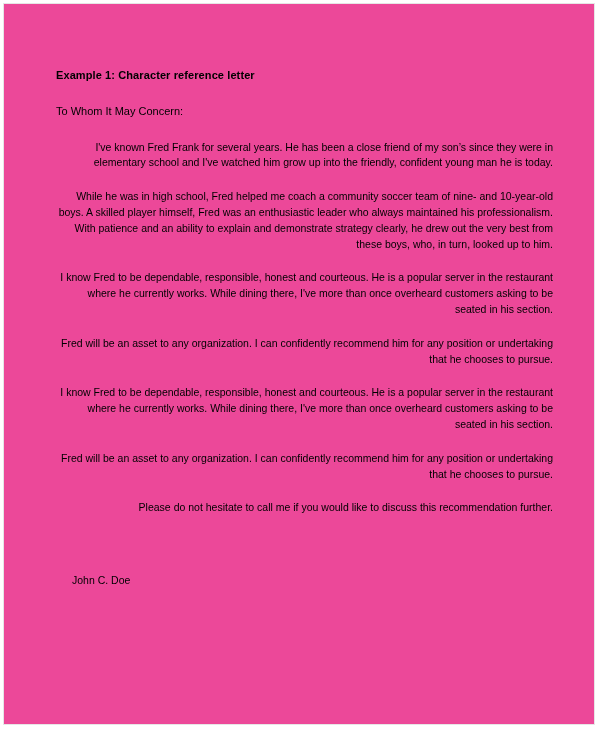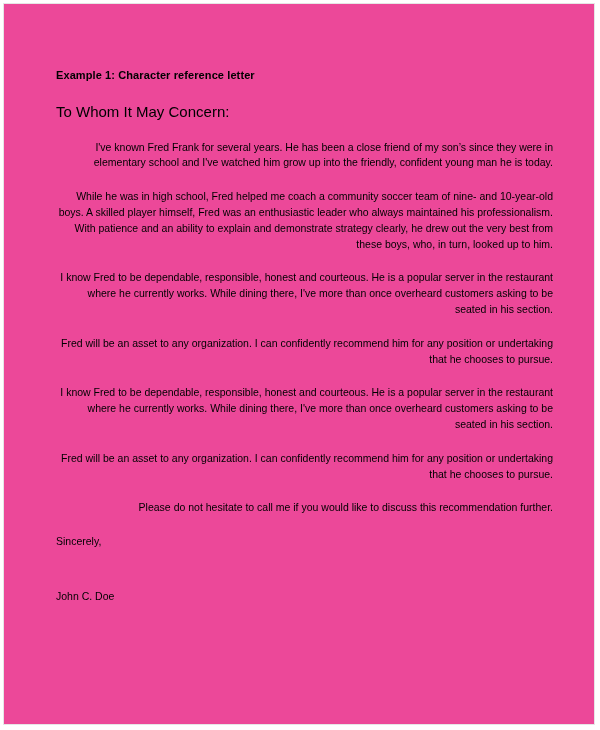--- a/index.html
+++ b/index.html
@@ -40,41 +40,42 @@
   }
   .address-block {
     font-size: 10.5px;
     line-height: 15.6px;
     margin: 0 0 18px 0;
   }
   .address-line {
     white-space: pre;
   }
   .salutation {
-    font-size: 15px;
+    font-size: 11px;
     line-height: 15.6px;
     margin: 0 0 20px 0;
   }
   .para {
     font-size: 10.5px;
     line-height: 15.8px;
     margin: 0 0 18px 0;
     text-align: right;
   }
   .closing {
     font-size: 10.5px;
     line-height: 15.6px;
     margin: 0 0 0 0;
   }
   .sig-gap {
     height: 39px;
   }
   .signature-block {
     font-size: 10.5px;
     line-height: 15.6px;
+    margin-left: 16px;
   }
   .sig-line {
     white-space: pre;
   }
 </style>
 </head>
 <body>
 
 <div class="page">
   <div class="letter">
@@ -85,21 +86,20 @@
     <p class="salutation">To Whom It May Concern:</p>
 
     <p class="para">I've known Fred Frank for several years. He has been a close friend of my son’s since they were in elementary school and I've watched him grow up into the friendly, confident young man he is today.</p>
     <p class="para">While he was in high school, Fred helped me coach a community soccer team of nine- and 10-year-old boys. A skilled player himself, Fred was an enthusiastic leader who always maintained his professionalism. With patience and an ability to explain and demonstrate strategy clearly, he drew out the very best from these boys, who, in turn, looked up to him.</p>
     <p class="para">I know Fred to be dependable, responsible, honest and courteous. He is a popular server in the restaurant where he currently works. While dining there, I've more than once overheard customers asking to be seated in his section.</p>
     <p class="para">Fred will be an asset to any organization. I can confidently recommend him for any position or undertaking that he chooses to pursue.</p>
     <p class="para">I know Fred to be dependable, responsible, honest and courteous. He is a popular server in the restaurant where he currently works. While dining there, I've more than once overheard customers asking to be seated in his section.</p>
     <p class="para">Fred will be an asset to any organization. I can confidently recommend him for any position or undertaking that he chooses to pursue.</p>
     <p class="para">Please do not hesitate to call me if you would like to discuss this recommendation further.</p>
 
-    <p class="closing">Sincerely,</p>
 
     <div class="sig-gap"></div>
 
     <div class="signature-block">
       <div class="sig-line">John C. Doe</div>
     </div>
 
   </div>
 </div>
 

